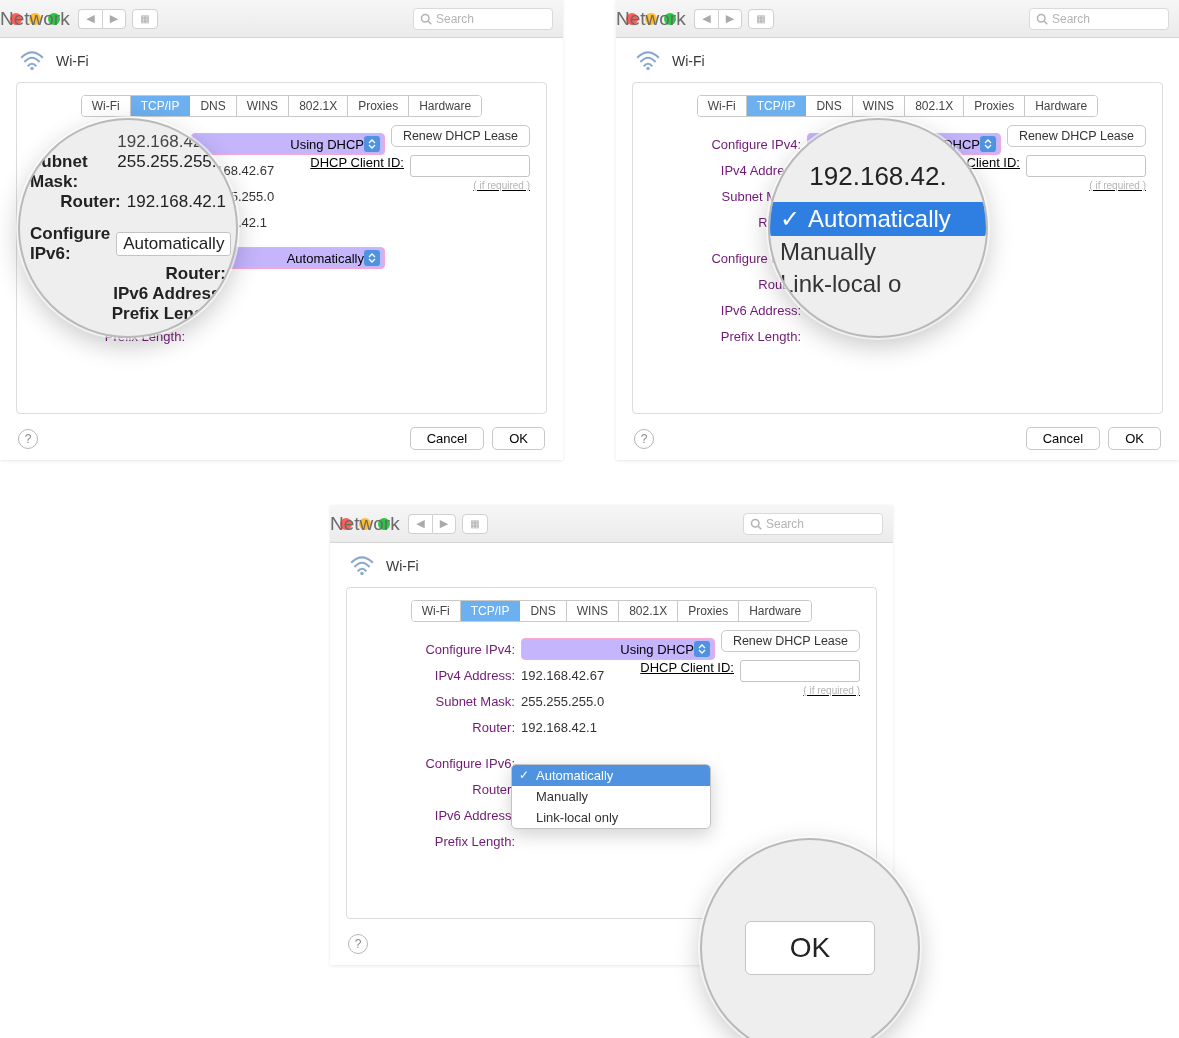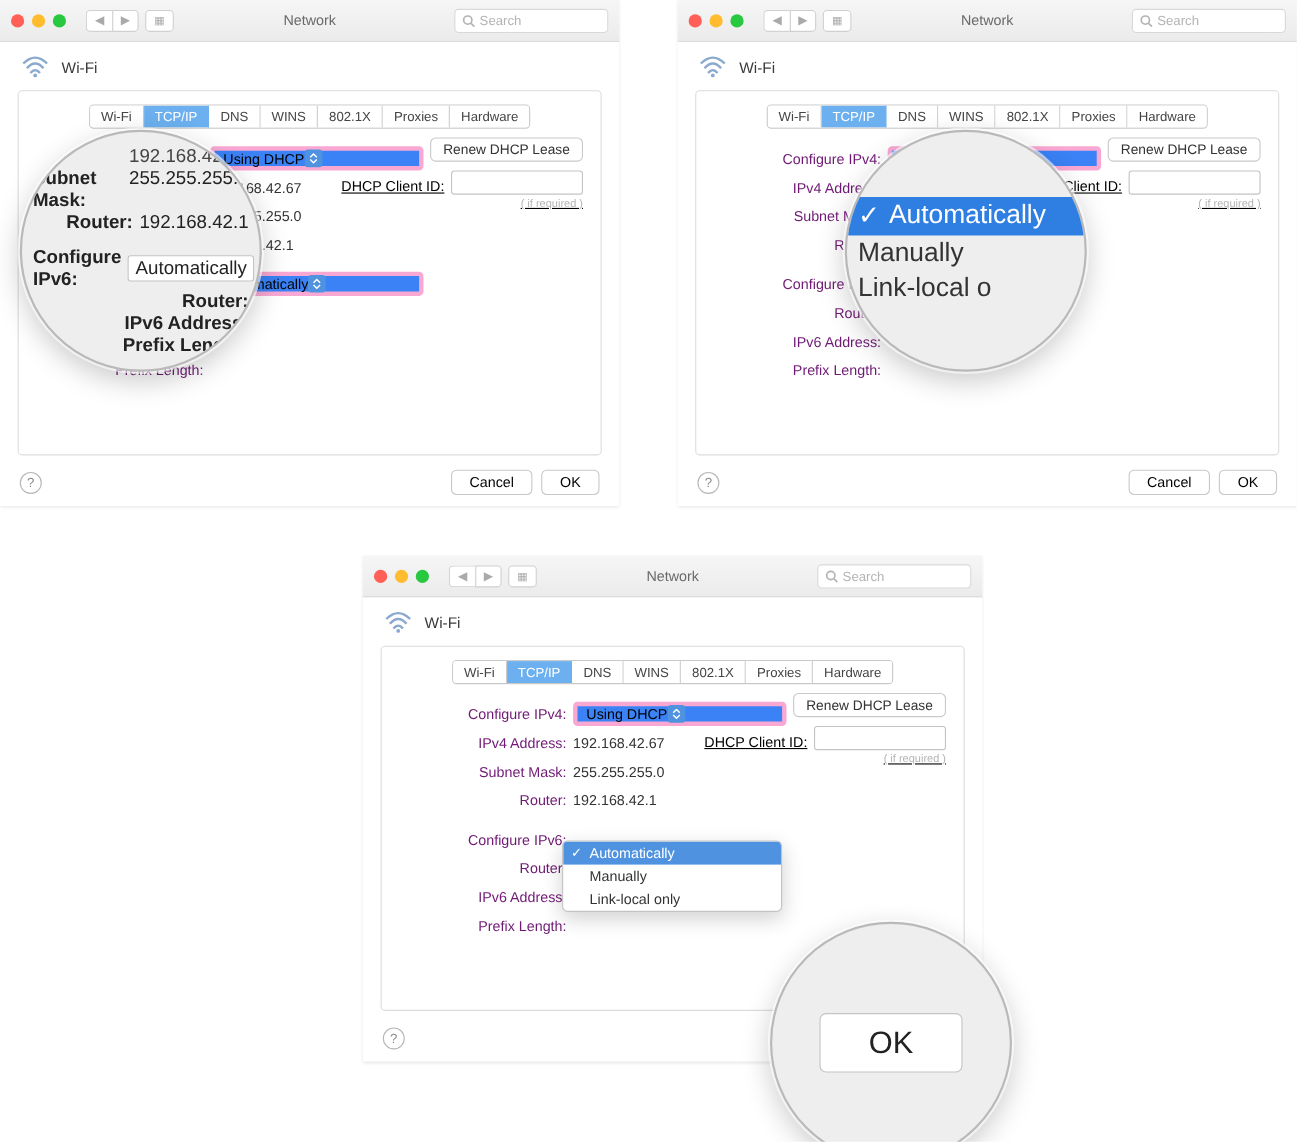--- a/index.html
+++ b/index.html
@@ -12,43 +12,43 @@
   
   .titlebar { height: 38px; background: linear-gradient(#f7f6f6,#ecebeb); border-bottom: 1px solid #d6d5d5; display: flex; align-items: center; padding: 0 10px; position: relative; }
   .traffic { display: flex; gap: 7px; }
   .dot { width: 12px; height: 12px; border-radius: 50%; }
   .dot.r{background:#ff5f57;} .dot.y{background:#febc2e;} .dot.g{background:#28c840;}
   .navgrp { display:flex; margin-left:18px; }
   .navbtn { width:24px; height:20px; background:#fff; border:1px solid #d0d0d0; display:flex; align-items:center; justify-content:center; font-size:11px; color:#aaa; }
   .navbtn:first-child{border-radius:4px 0 0 4px;border-right:none;}
   .navbtn:last-child{border-radius:0 4px 4px 0;}
   .gridbtn{ width:26px; height:20px; background:#fff; border:1px solid #d0d0d0; border-radius:4px; margin-left:6px; display:flex;align-items:center;justify-content:center;color:#aaa;font-size:10px;}
-  .wintitle { position:absolute; left:0; right:0; text-align:center; font-size:13px; color:#6a6a6a; pointer-events:none;}
+  .wintitle { position:absolute; left:0; right:0; font-size:19px; color:#6a6a6a; pointer-events:none;}
   .search { margin-left:auto; width:140px; height:22px; background:#fff; border:1px solid #d9d9d9; border-radius:4px; display:flex; align-items:center; padding:0 6px; color:#b3b3b3; font-size:12px;}
   .search svg{margin-right:4px;}
 
   
   .bodyarea{ padding: 10px 16px 46px; height:calc(100% - 38px); display:flex; flex-direction:column; position:relative;}
   .header-row{ display:flex; align-items:center; gap:10px; padding:2px 2px 10px;}
   .wifi-icon{ width:28px; height:22px; display:flex; align-items:center; justify-content:center;}
   .panel{ background:#fff; border:1px solid #dcdcdc; border-radius:4px; flex:1; display:flex; flex-direction:column; padding:12px 14px 10px; position:relative;}
   .tabbar{ display:flex; justify-content:center; margin-bottom:14px;}
   .tabs{ display:flex; border:1px solid #c9c9c9; border-radius:4px; overflow:hidden;}
   .tab{ font-size:12px; color:#444; padding:3px 10px; background:#fff; border-right:1px solid #c9c9c9;}
   .tab:last-child{border-right:none;}
   .tab.active{ background:#6cb0ef; color:#fff; border-right-color:#6cb0ef;}
   .formrow{ display:flex; align-items:center; height:26px; font-size:13px;}
   .lbl{ width:160px; text-align:right; color:#701a75; padding-right:6px;}
   .val{ color:#333; }
-  .select{ display:inline-flex; align-items:center; background:#3b82f6; border:4px solid #f9a8d4; border-radius:4px; height:22px; padding:0 4px 0 8px; font-size:13px; width:194px; justify-content:flex-start;}
+  .select{ display:inline-flex; align-items:center; background:#c4b5fd; border:1px solid #f9a8d4; border-radius:4px; height:22px; padding:0 4px 0 8px; font-size:13px; width:194px; justify-content:flex-end;}
   .sel-arrow{ width:16px; height:16px; background:#4f93e0; border-radius:3px; display:flex; align-items:center; justify-content:center;}
   .sel-arrow svg{display:block;}
   .renew-col{ position:absolute; right:16px; top:42px; text-align:right;text-decoration:underline;}
   .renew-btn{ background:#fff; border:1px solid #c9c9c9; border-radius:5px; font-size:12.5px; padding:3px 11px; color:#333;}
-  .client-row{ display:flex; align-items:flex-end; justify-content:flex-end; margin-top:8px; font-size:13px;}
+  .client-row{ display:flex; align-items:flex-start; justify-content:flex-end; margin-top:8px; font-size:13px;}
   .client-input{ width:120px; height:22px; border:1px solid #c4c4c4; border-radius:3px; margin-left:6px; background:#fff;}
   .ifreq{ font-size:10px; color:#b4b4b4; margin-top:3px;}
   .footer{ position:absolute; bottom:10px; left:18px; right:18px; display:flex; align-items:center;}
   .help{ width:20px; height:20px; border:1px solid #b7b7b7; border-radius:50%; color:#8a8a8a; font-size:12px; display:flex; align-items:center; justify-content:center;}
   .actions{ margin-left:auto; display:flex; gap:8px;}
   .btn{ background:#fff; border:1px solid #c8c8c8; border-radius:5px; font-size:13px; padding:3px 16px;}
   .h1title{ font-size:14px; color:#3a3a3a;}
 
   
   .dropdown { position:absolute; background:#fff; border:1px solid #c3c3c3; border-radius:5px; box-shadow:0 6px 18px rgba(0,0,0,0.18); font-size:13px; overflow:hidden;}
@@ -296,20 +296,21 @@
         <div class="help">?</div>
         <div class="actions">
           <button class="btn">Cancel</button>
           <button class="btn">OK</button>
         </div>
       </div>
   </div>
 
   <div class="mag" style="left:152px; top:118px; width:220px; height:220px;">
     <div class="mag-inner" style="width:100%;">
+      <div class="mag-big" style="text-align:center; padding:4px 0 10px;">192.168.42.</div>
       <div class="sel-row mag-small">
           <span>✓</span>
           <span>Automatically</span>
         </div>
       <div class="plain-row mag-small">Manually</div>
       <div class="plain-row mag-small">Link-local o</div>
     </div>
   </div>
 </div>
 

